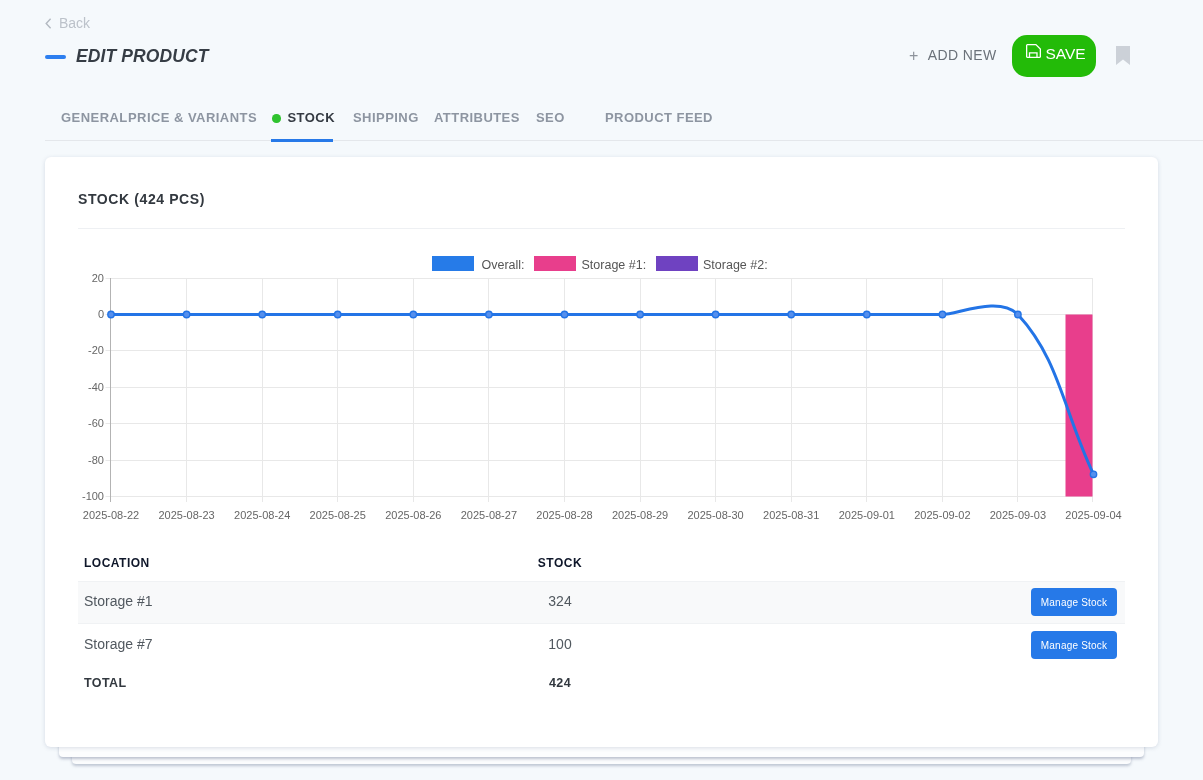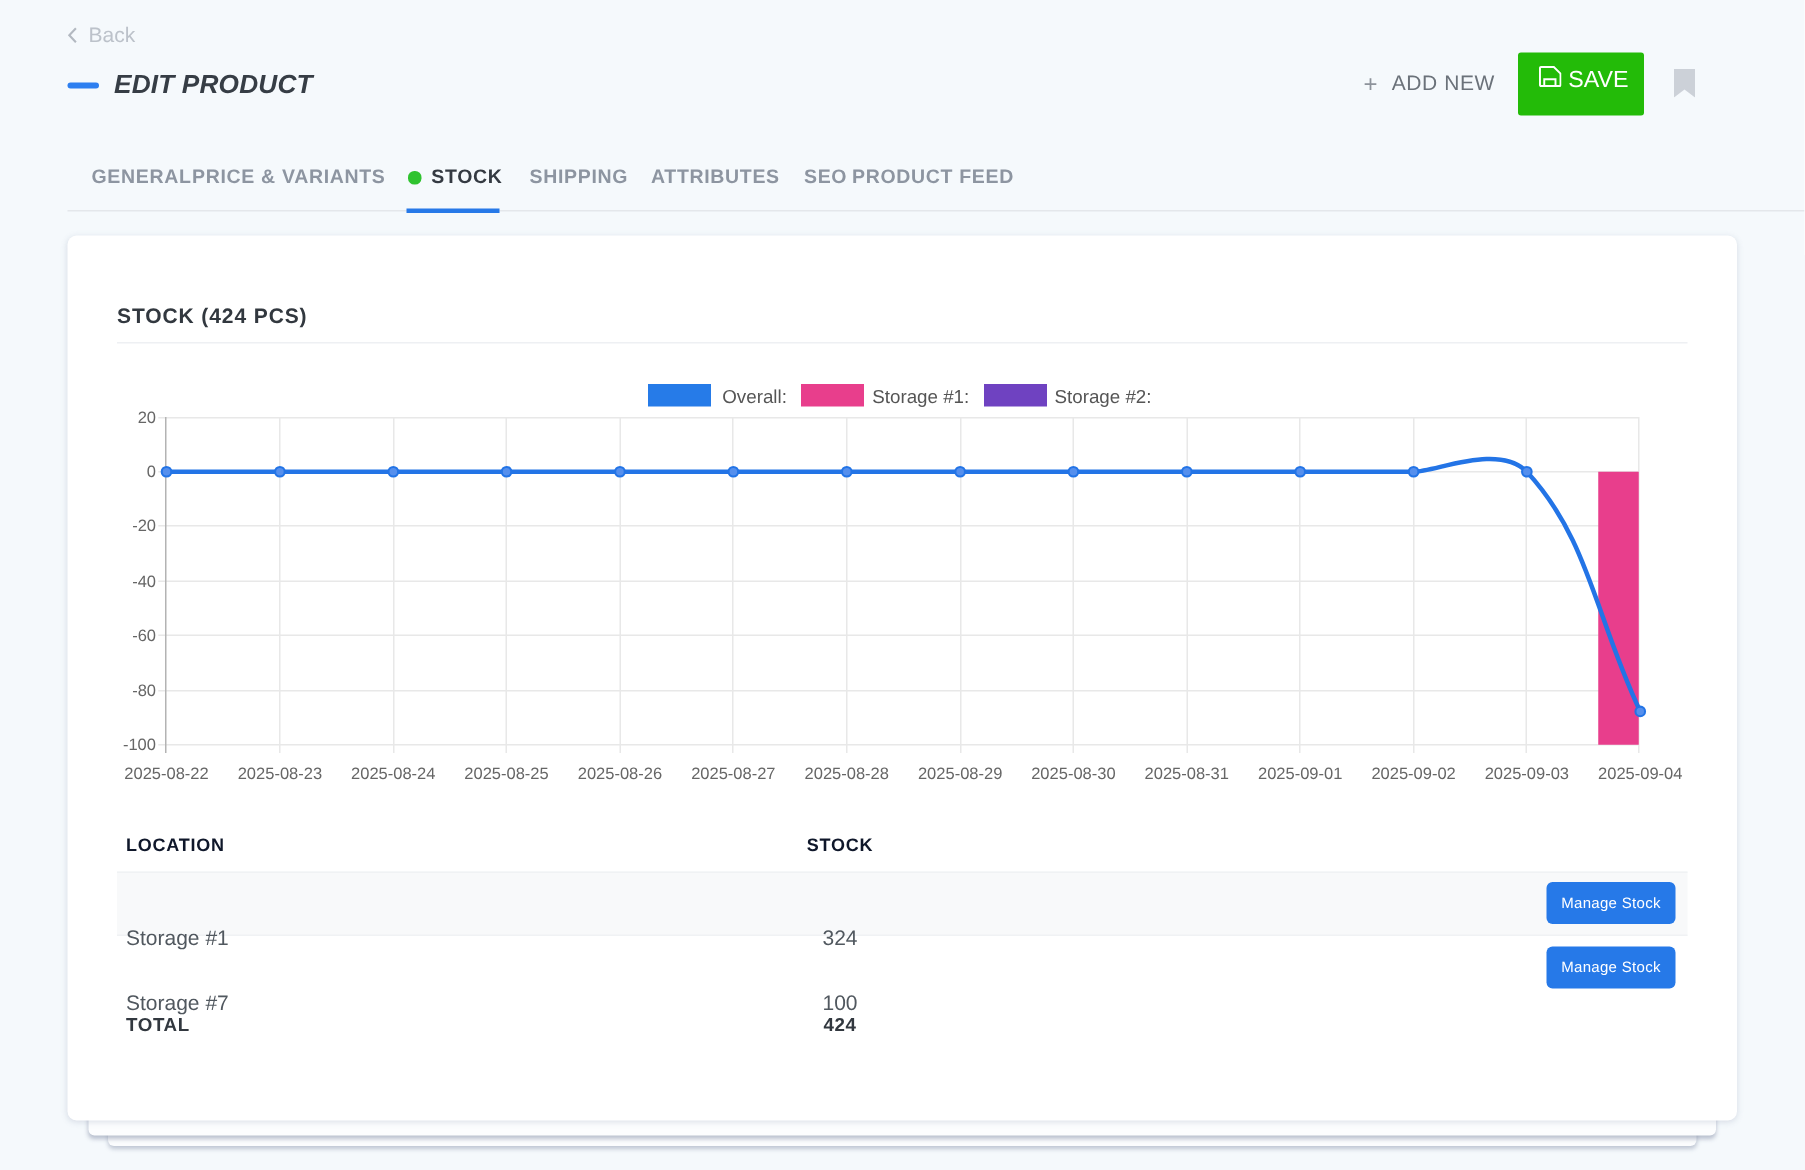--- a/index.html
+++ b/index.html
@@ -9,47 +9,47 @@
 
   .back { left:45px; top:15px; color:#bcc2ca; font-size:14px; }
   .back svg { vertical-align:-1px; margin-right:7px; }
 
   .dash { left:45px; top:55px; width:21px; height:4px; border-radius:2px; background:#2d7ff0; }
   .title { left:76px; top:46px; font-size:17.5px; font-weight:bold; letter-spacing:0.1px; color:#363d45;font-style:italic; }
 
   .addnew { left:909px; top:47px; font-size:14px; color:#6b727a; letter-spacing:0.4px; }
   .addnew .plus { color:#8d939b; font-size:16px; margin-right:9px; vertical-align:-1px; }
 
-  .savebtn { left:1012px; top:35px; width:84px; height:42px; background:#23bb08; border-radius:2px; color:#fff; }
+  .savebtn { left:1012px; top:35px; width:84px; height:42px; background:#23bb08; border-radius:15px; color:#fff; }
   .savebtn svg { position:absolute; left:14px; top:9px; }
   .savebtn span { position:absolute; left:33.5px; top:10px; font-size:15.5px; }
   .bookmark { left:1115.5px; top:46px; }
 
   .tabs { top:110px; font-size:13px; font-weight:bold; color:#8d95a1; letter-spacing:0.45px; }
   .tab { position:absolute; top:0; white-space:nowrap; }
   .tab.active { color:#343a42; }
   .dot { display:inline-block; width:8.5px; height:8.5px; border-radius:50%; background:#2fc32f; vertical-align:-0.5px; margin-right:7px; }
   .tabline { left:45px; top:140px; width:1158px; height:1px; background:#e4e7eb; }
   .tabunderline { left:271px; top:139px; width:62px; height:3px; background:#2779e8; }
 
   .card { left:45px; top:157px; width:1113px; height:590px; background:#fff; border-radius:6px;
           box-shadow:0 1px 4px rgba(100,115,145,0.22); }
   .stack1 { left:59px; top:741px; width:1085px; height:16px; background:#fcfdfe; border-radius:0 0 4px 4px;
             box-shadow:0 2px 3px rgba(110,122,150,0.45); }
   .stack2 { left:72px; top:749px; width:1059px; height:15px; background:#fbfcfd; border-radius:0 0 4px 4px;
             box-shadow:0 2px 3px rgba(110,122,150,0.40); }
 
-  .cardhead { left:78px; top:202px; font-size:14px; font-weight:bold; letter-spacing:0.6px; color:#32383f; }
+  .cardhead { left:78px; top:191px; font-size:14px; font-weight:bold; letter-spacing:0.6px; color:#32383f; }
   .cardsep { left:78px; top:228px; width:1047px; height:1px; background:#eef0f3; }
 
   .chartsvg { left:45px; top:157px; }
 
   .th { font-size:12px; font-weight:bold; letter-spacing:0.5px; color:#0f172a; }
   .row1 { left:78px; top:581px; width:1047px; height:43px; background:#f8f9fa; border-top:1px solid #f0f2f4; border-bottom:1px solid #f0f2f4; }
-  .td { font-size:14px; color:#51585f;margin-top:24px; }
+  .td { font-size:14px; color:#51585f; }
   .num { width:90px; text-align:center; }
   .managebtn { width:86px; height:28px; background:#2679e8; border-radius:4px; color:#fff;
                font-size:10px; font-weight:normal; display:flex; align-items:center; justify-content:center; letter-spacing:0.2px; }
   .total { font-size:12.5px; font-weight:bold; color:#32383f; letter-spacing:0.4px; }
 </style>
 </head>
 <body>
   <div class="abs back"><svg width="7" height="11" viewBox="0 0 7 11">
       <polyline points="5.6,0.8 1.2,5.5 5.6,10.2" fill="none" stroke="#b3b9c1" stroke-width="1.4"></polyline>
     </svg>Back</div>
@@ -69,21 +69,21 @@
       <path d="M0 0 H14 V19 L7 13.6 L0 19 Z" fill="#ccd1d8"></path>
     </svg></div>
 
   <div class="abs tabs" style="left:0;width:1203px;">
     <span class="tab" style="left:61px;">GENERAL</span>
     <span class="tab" style="left:128px;">PRICE &amp; VARIANTS</span>
     <span class="tab active" style="left:272px;"><span class="dot"></span>STOCK</span>
     <span class="tab" style="left:353px;">SHIPPING</span>
     <span class="tab" style="left:434px;">ATTRIBUTES</span>
     <span class="tab" style="left:536px;">SEO</span>
-    <span class="tab" style="left:568px;">PRODUCT FEED</span>
+    <span class="tab" style="left:605px;">PRODUCT FEED</span>
   </div>
   <div class="abs tabline"></div>
   <div class="abs tabunderline"></div>
 
   <div class="abs stack2"></div>
   <div class="abs stack1"></div>
   <div class="abs card"></div>
 
   <div class="abs cardhead">STOCK (424 PCS)</div>
   <div class="abs cardsep"></div>

